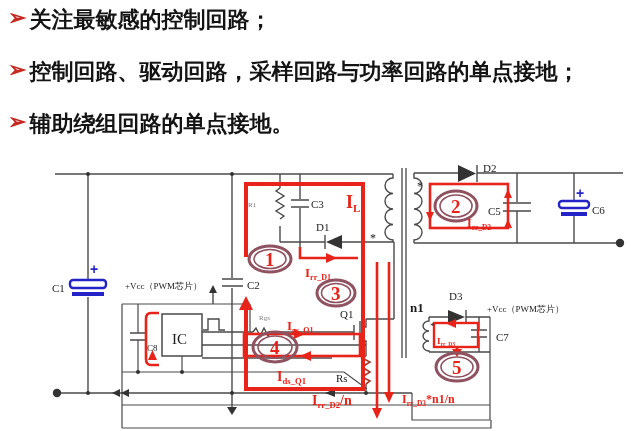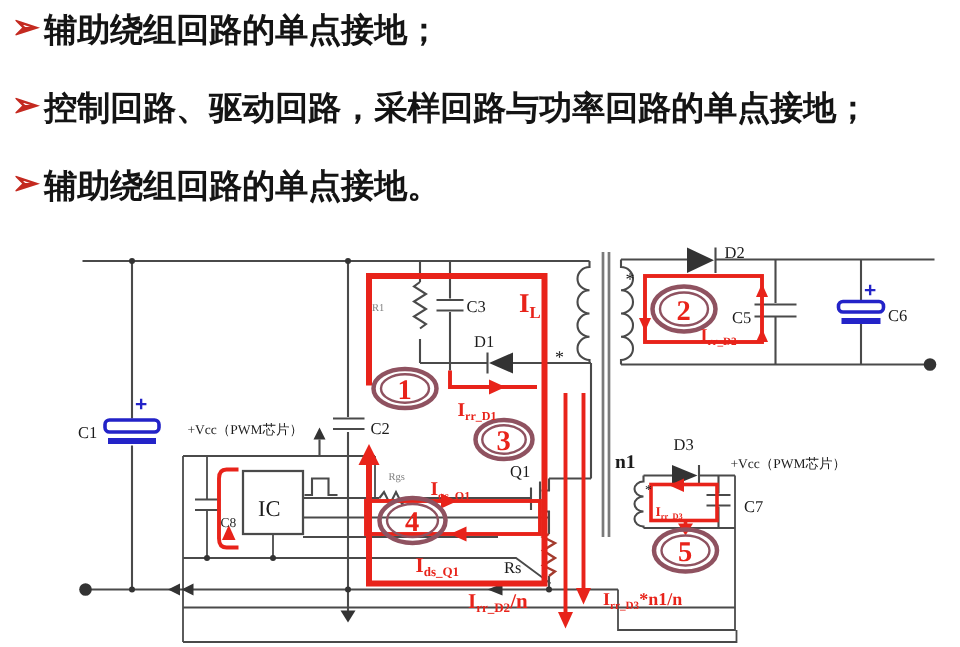--- a/index.html
+++ b/index.html
@@ -24,21 +24,21 @@
   .badge-ring{fill:none;stroke:#8f5260;}
   .badge-num{font-family:"Liberation Serif", serif;font-weight:bold;fill:#e8231a;}
 </style>
 </head>
 <body>
 
 <div class="stage">
 
   <div class="bullet-line l1">
     <span class="bullet-marker">➢</span>
-    <span>辅助绕组回路的单点接地；</span>
+    <span>关注最敏感的控制回路；</span>
   </div>
   <div class="bullet-line l2">
     <span class="bullet-marker">➢</span>
     <span>控制回路、驱动回路，采样回路与功率回路的单点接地；</span>
   </div>
   <div class="bullet-line l3">
     <span class="bullet-marker">➢</span>
     <span>辅助绕组回路的单点接地。</span>
   </div>
 

